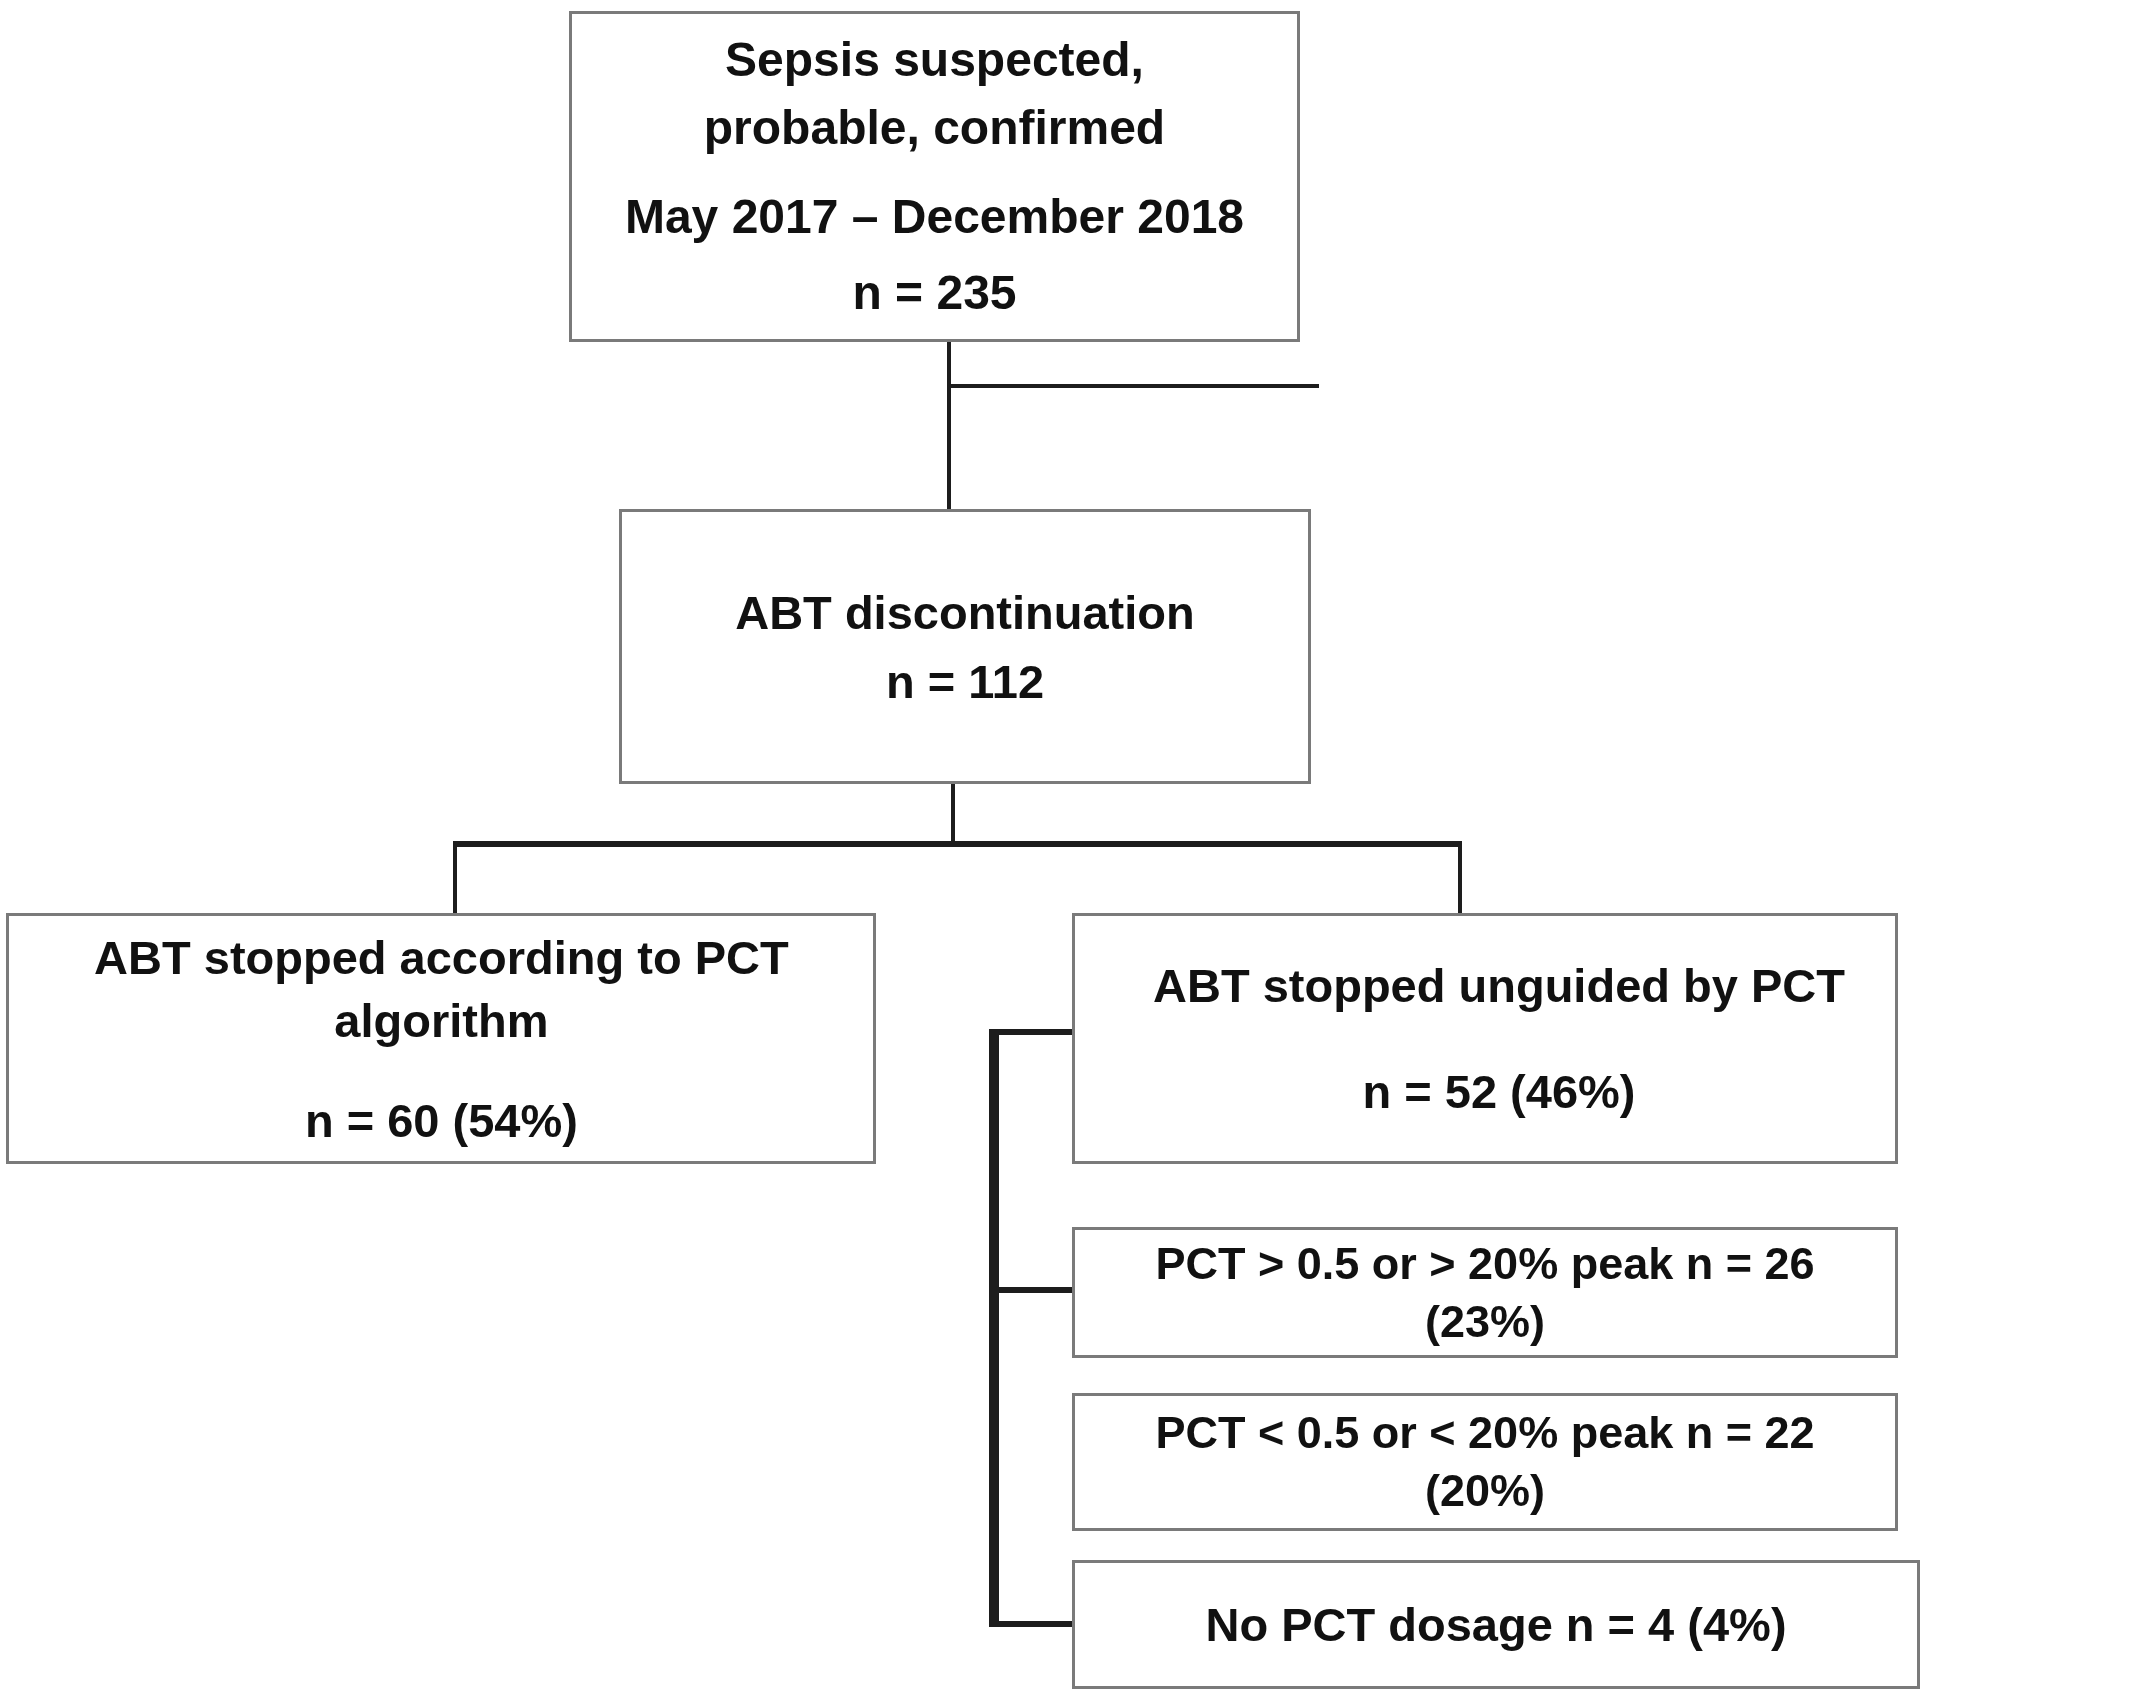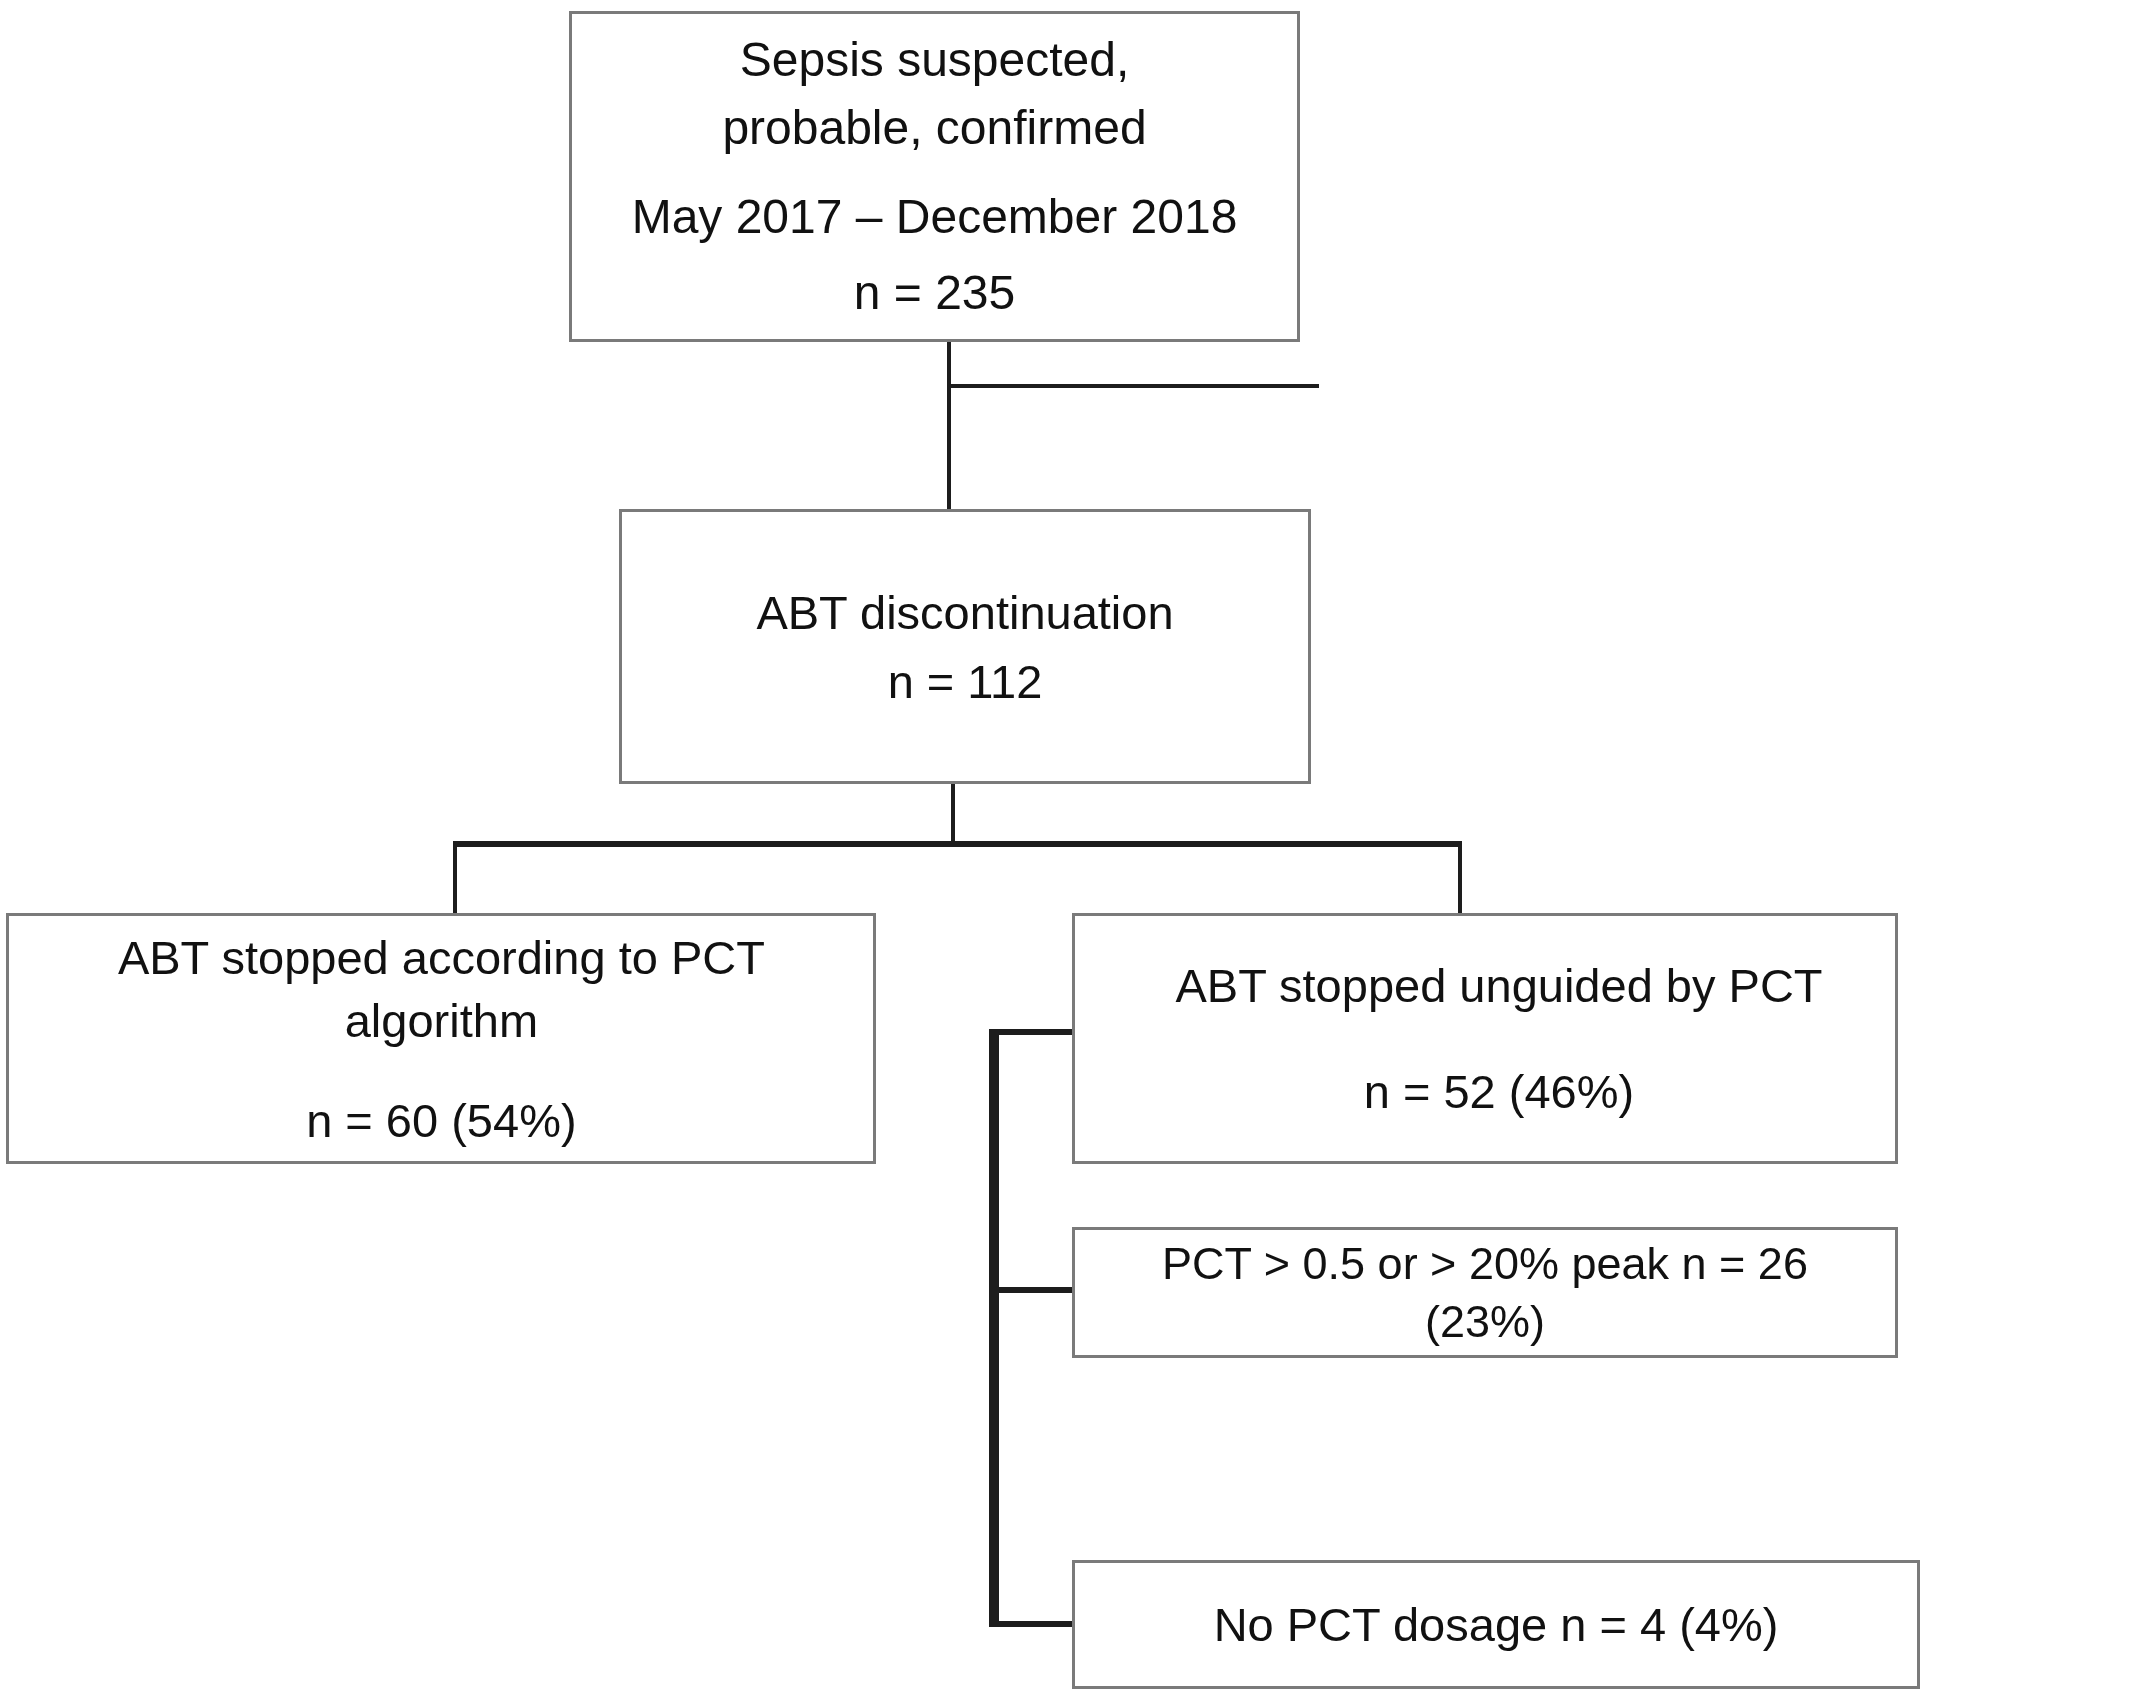--- a/index.html
+++ b/index.html
@@ -7,21 +7,21 @@
     --box-border:#7a7a7a;
     --line:#1d1d1d;
     --text:#111111;
   }
   html,body{margin:0;padding:0;background:var(--background);}
   .canvas{
     position:relative;
     width:2151px;height:1707px;
     background:var(--background);
     font-family:"Liberation Sans","DejaVu Sans",sans-serif;
-    font-weight:400;
+    font-weight:700;
     color:var(--text);
     overflow:hidden;
   }
   .node{
     position:absolute;
     box-sizing:border-box;
     border:3.2px solid var(--box-border);
     background:#ffffff;
     display:flex;flex-direction:column;
     align-items:center;justify-content:center;
@@ -91,19 +91,23 @@
   <div class="node" id="box-unguided">
     <div>ABT stopped unguided by PCT</div>
     <div class="m1">n = 52 (46%)</div>
   </div>
 
   <div class="node" id="box-pct-above">
     <div>PCT &gt; 0.5 or &gt; 20% peak n = 26</div>
     <div>(23%)</div>
   </div>
 
+  <div class="node" id="box-pct-below">
+    <div>PCT &lt; 0.5 or &lt; 20% peak n = 22</div>
+    <div>(20%)</div>
+  </div>
 
   <div class="node" id="box-no-pct">
     <div>No PCT dosage n = 4 (4%)</div>
   </div>
 
 </div>
 
 
 </body></html>

